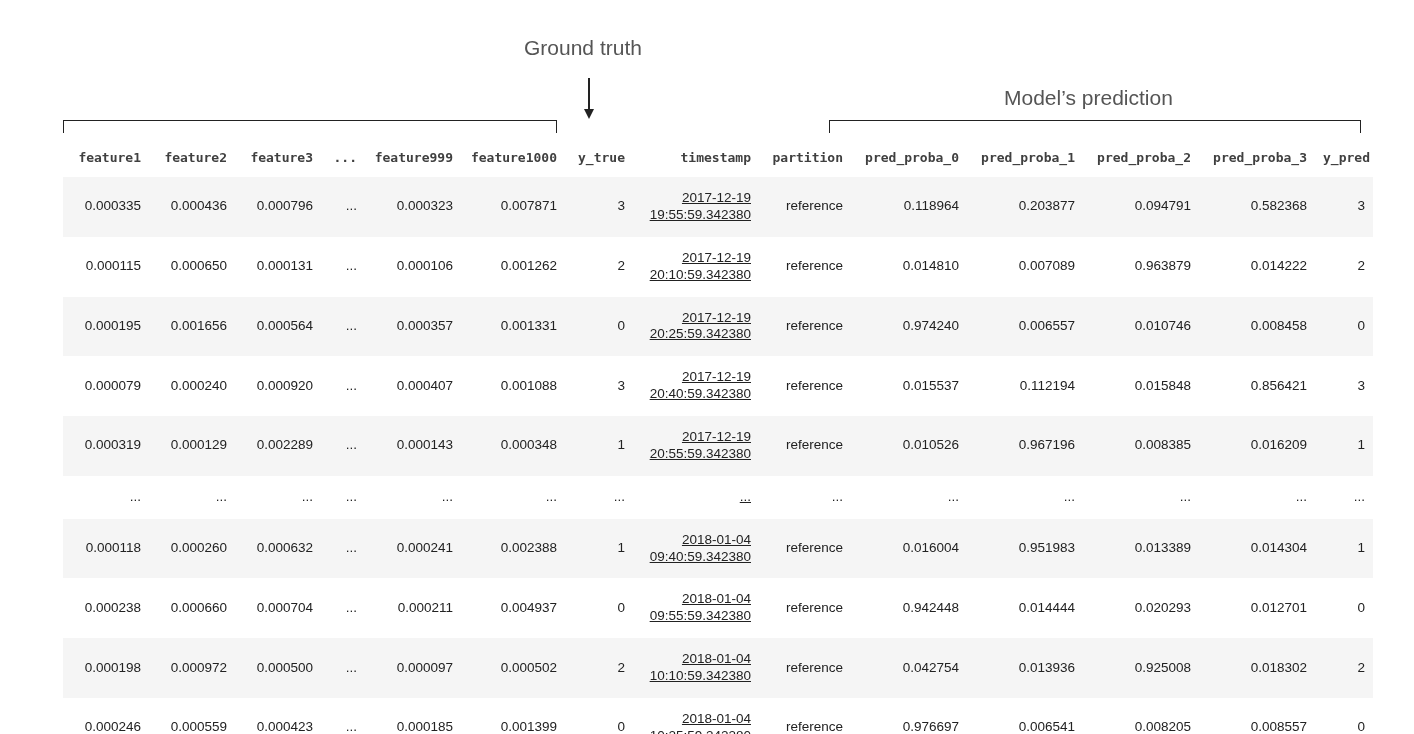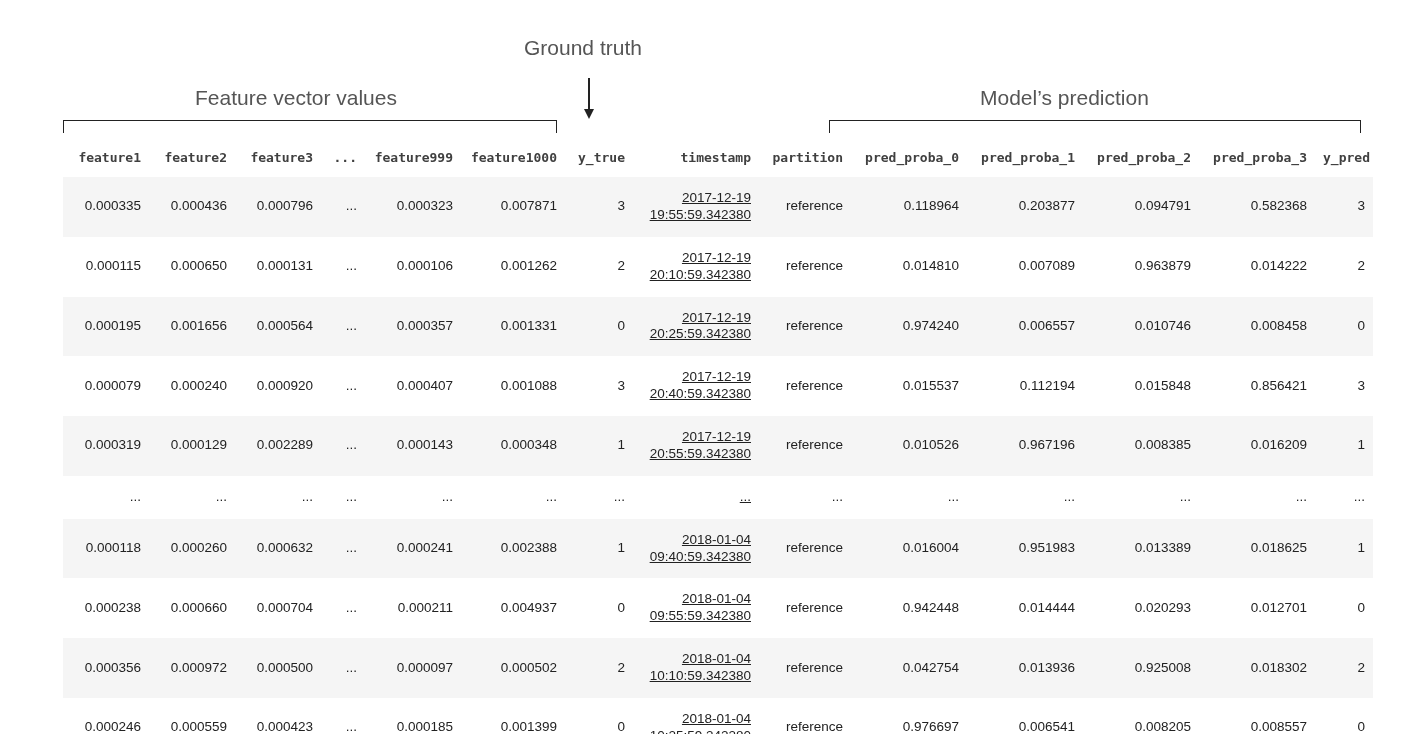--- a/index.html
+++ b/index.html
@@ -30,21 +30,21 @@
   }
   #ann-ground-truth {
     left: 524px;
     top: 36px;
   }
   #ann-features {
     left: 195px;
     top: 86px;
   }
   #ann-prediction {
-    left: 980px;
+    left: 1004px;
     top: 86px;
   }
 
   
   .arrow-down {
     position: absolute;
     left: 583px;
     top: 78px;
     width: 12px;
     height: 42px;
@@ -151,21 +151,20 @@
 
 <div class="page">
 
   <div class="annot" id="ann-ground-truth">Ground truth</div>
 
   <div class="arrow-down">
     <div class="shaft"></div>
     <div class="head"></div>
   </div>
 
-  <div class="annot" id="ann-features">Feature vector values</div>
 
   <div class="annot" id="ann-prediction">Model’s prediction</div>
 
   <div class="bracket" id="bracket-features"></div>
   <div class="bracket" id="bracket-prediction"></div>
 
   <div class="table-wrap">
     <table class="df">
       <colgroup>
         <col class="c-feat">
@@ -324,21 +323,21 @@
             <td>0.002388</td>
             <td>1</td>
             <td class="ts">
               <span class="l1">2018-01-04</span>
               <span class="l2">09:40:59.342380</span>
             </td>
             <td class="center">reference</td>
             <td>0.016004</td>
             <td>0.951983</td>
             <td>0.013389</td>
-            <td>0.018625</td>
+            <td>0.014304</td>
             <td>1</td>
           </tr>
           <tr class="even">
             <td>0.000238</td>
             <td>0.000660</td>
             <td>0.000704</td>
             <td>...</td>
             <td>0.000211</td>
             <td>0.004937</td>
             <td>0</td>
@@ -347,21 +346,21 @@
               <span class="l2">09:55:59.342380</span>
             </td>
             <td class="center">reference</td>
             <td>0.942448</td>
             <td>0.014444</td>
             <td>0.020293</td>
             <td>0.012701</td>
             <td>0</td>
           </tr>
           <tr class="odd">
-            <td>0.000356</td>
+            <td>0.000198</td>
             <td>0.000972</td>
             <td>0.000500</td>
             <td>...</td>
             <td>0.000097</td>
             <td>0.000502</td>
             <td>2</td>
             <td class="ts">
               <span class="l1">2018-01-04</span>
               <span class="l2">10:10:59.342380</span>
             </td>

